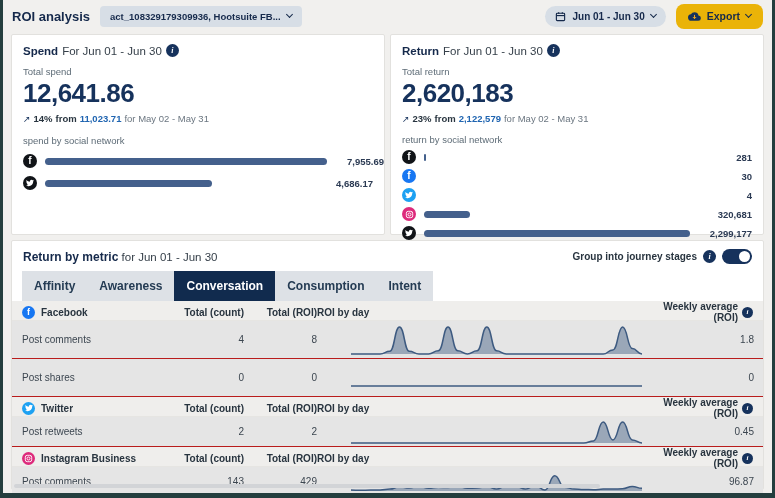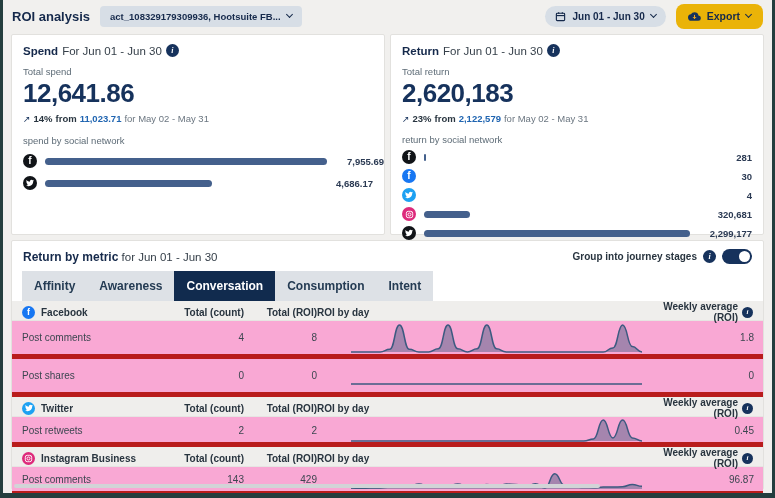--- a/index.html
+++ b/index.html
@@ -65,21 +65,21 @@
             display:inline-block; cursor:pointer; }
   .toggle .knob { position:absolute; right:2px; top:2px; width:11px; height:11px; border-radius:50%; background:#fff; }
   .tabs { display:inline-flex; background:#dde1e6; margin:2px 0 0 10px; }
   .tab { border:none; background:transparent; font-family:inherit; font-size:12px; font-weight:bold;
          color:#243b53; padding:8px 12px; cursor:pointer; }
   .tab.active { background:#112b4e; color:#fff; }
 
   .tbl { margin-top:0; }
   .row { display:grid; grid-template-columns:155px 67px 73px 1fr 110px; align-items:center; padding:0 10px; }
   .sec-row { background:#efeeec; height:20px; font-weight:bold; color:#28343f; border-bottom:1px solid #e6e5e2; }
-  .data-row { background:#f9a8d4; border-bottom:5px solid #b91c1c; color:#3c4650; }
+  .data-row { background:#e5e5e5; border-bottom:1px solid #b91c1c; color:#3c4650; }
   .r38 { height:38px; } .r30 { height:30px; } .r29 { height:29px; }
   .c-name { display:flex; align-items:center; gap:6px; }
   .c-count,.c-roi,.c-week { text-align:right; }
   .c-week { display:flex; align-items:center; justify-content:flex-end; gap:4px; }
   .c-day { }
   .spark { width:295px; margin-left:32px; display:block; }
   .sec-row .nicon { width:13px; height:13px; font-size:9px; }
 
   .hscroll { position:absolute; left:2px; bottom:1px; width:78%; height:4px; border-radius:2px; background:#d2d4d7; }
 </style>

